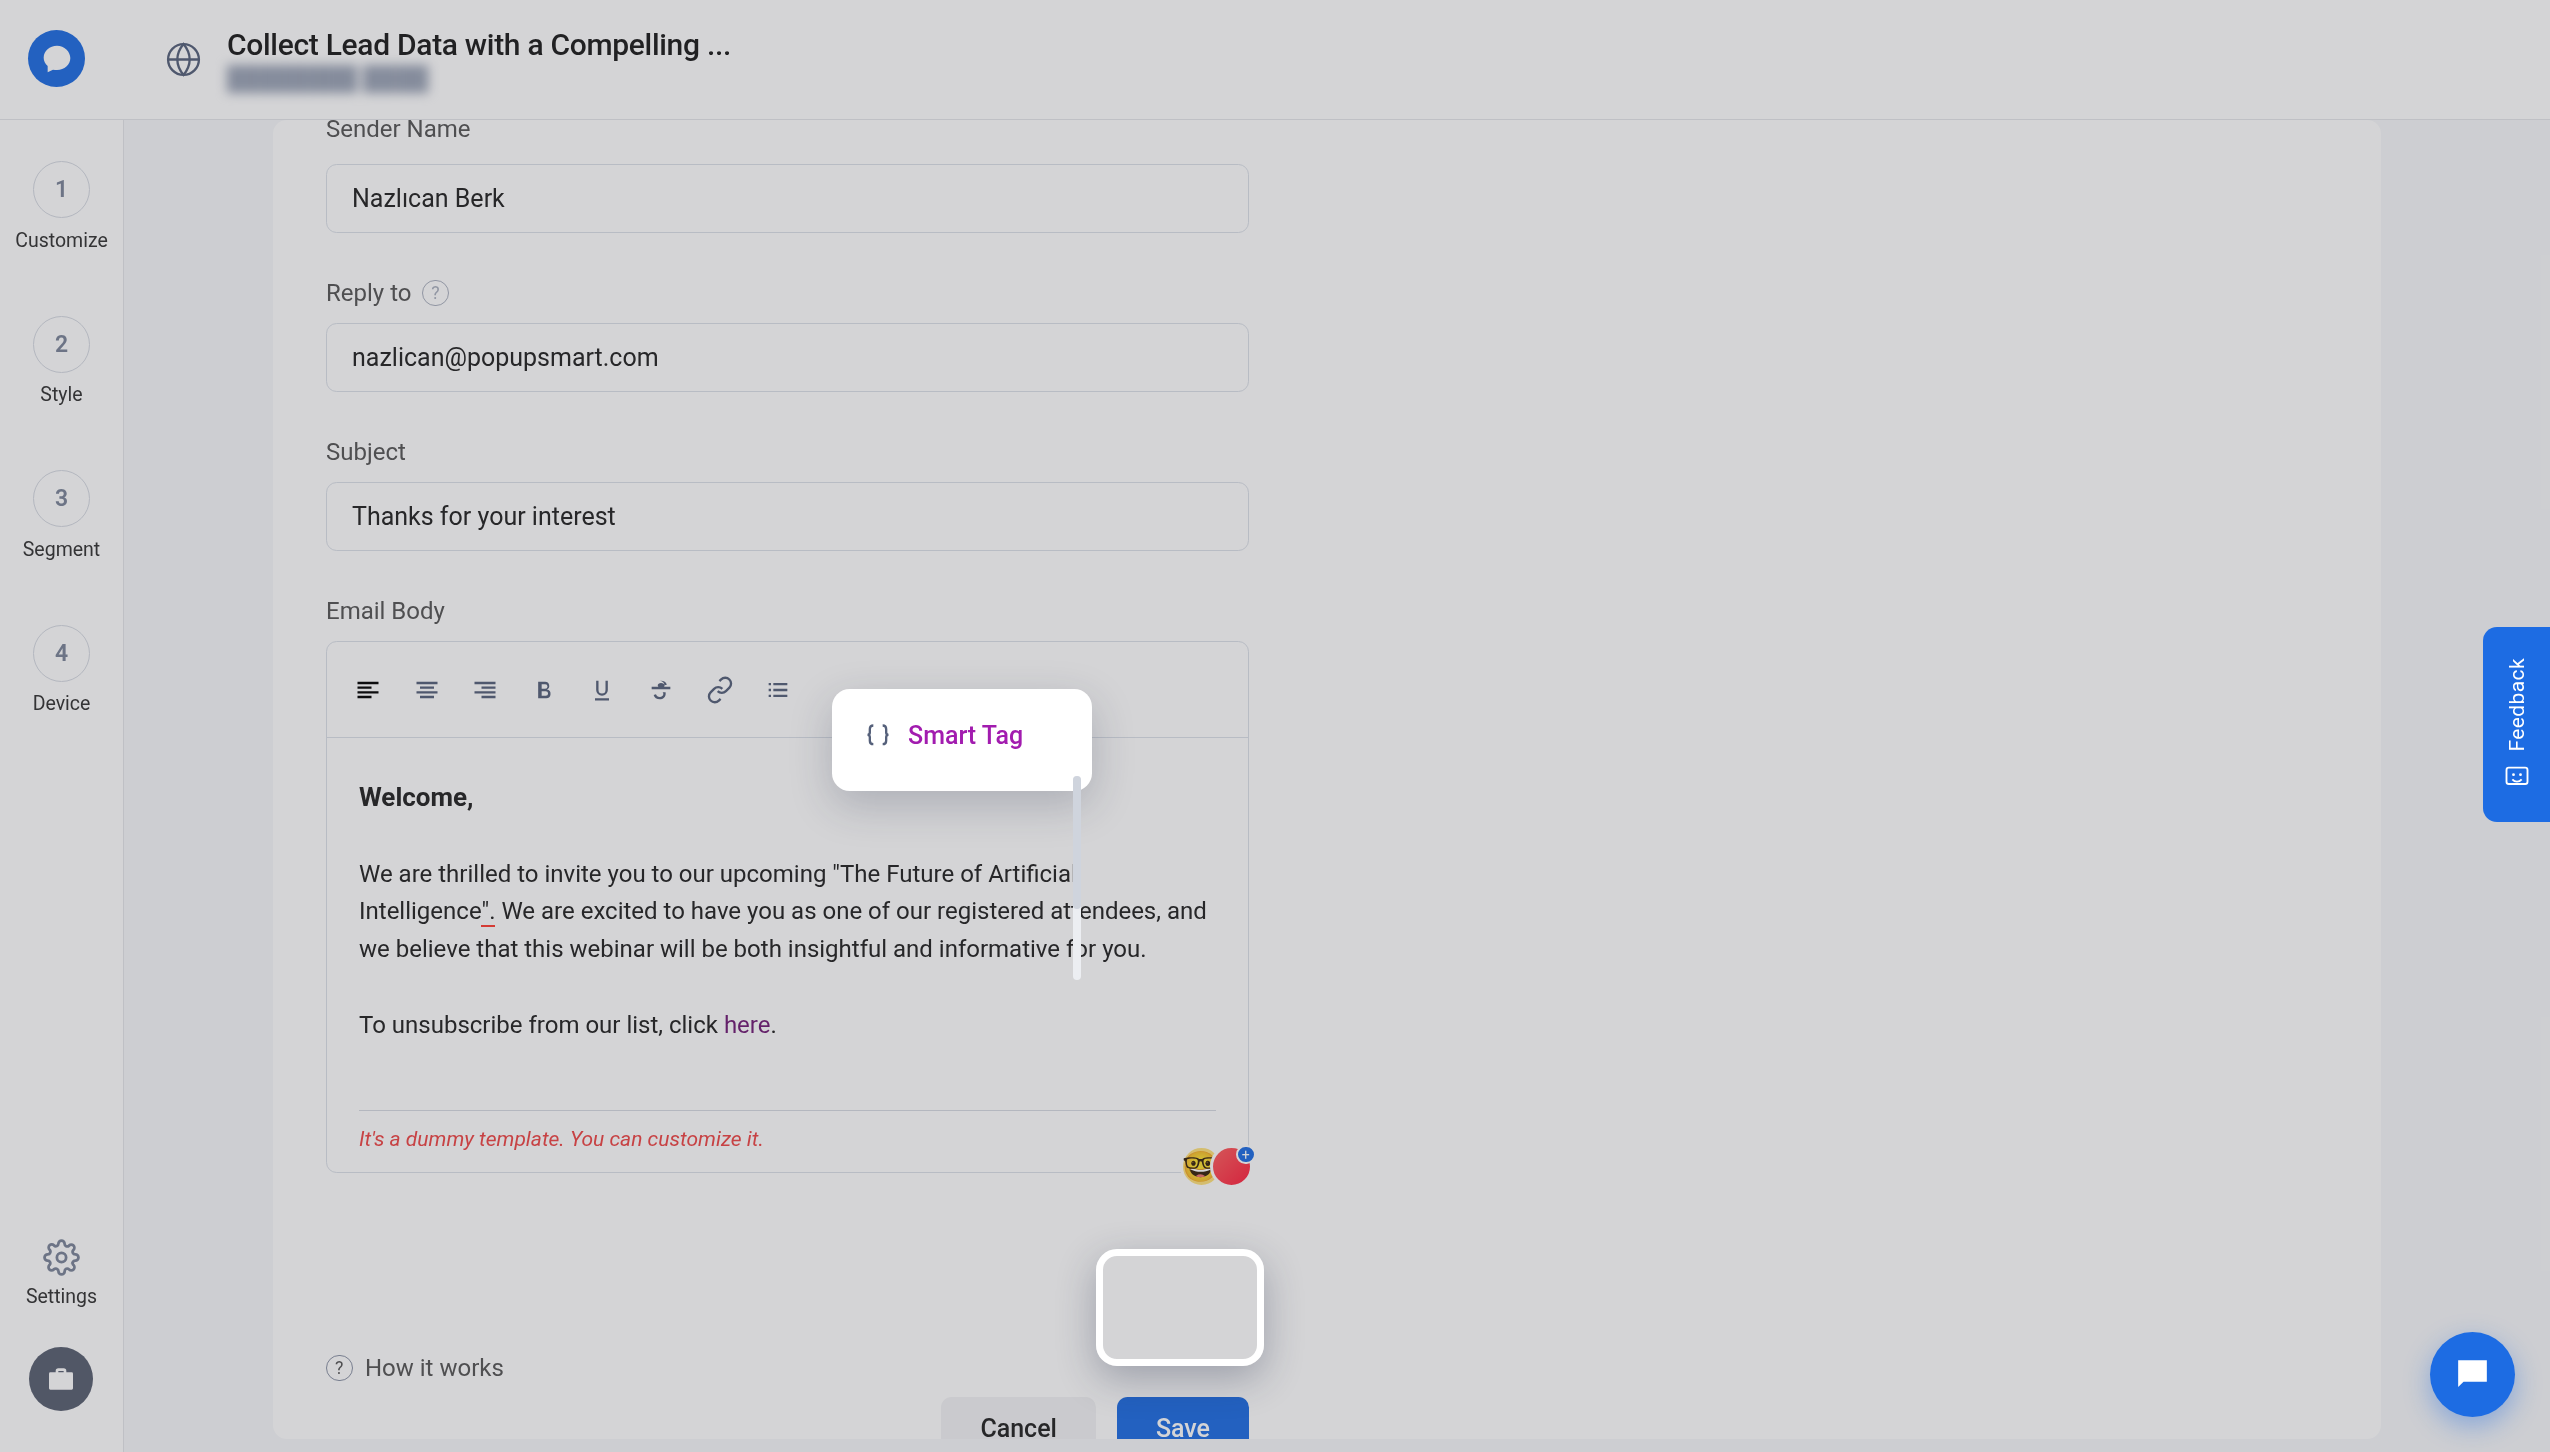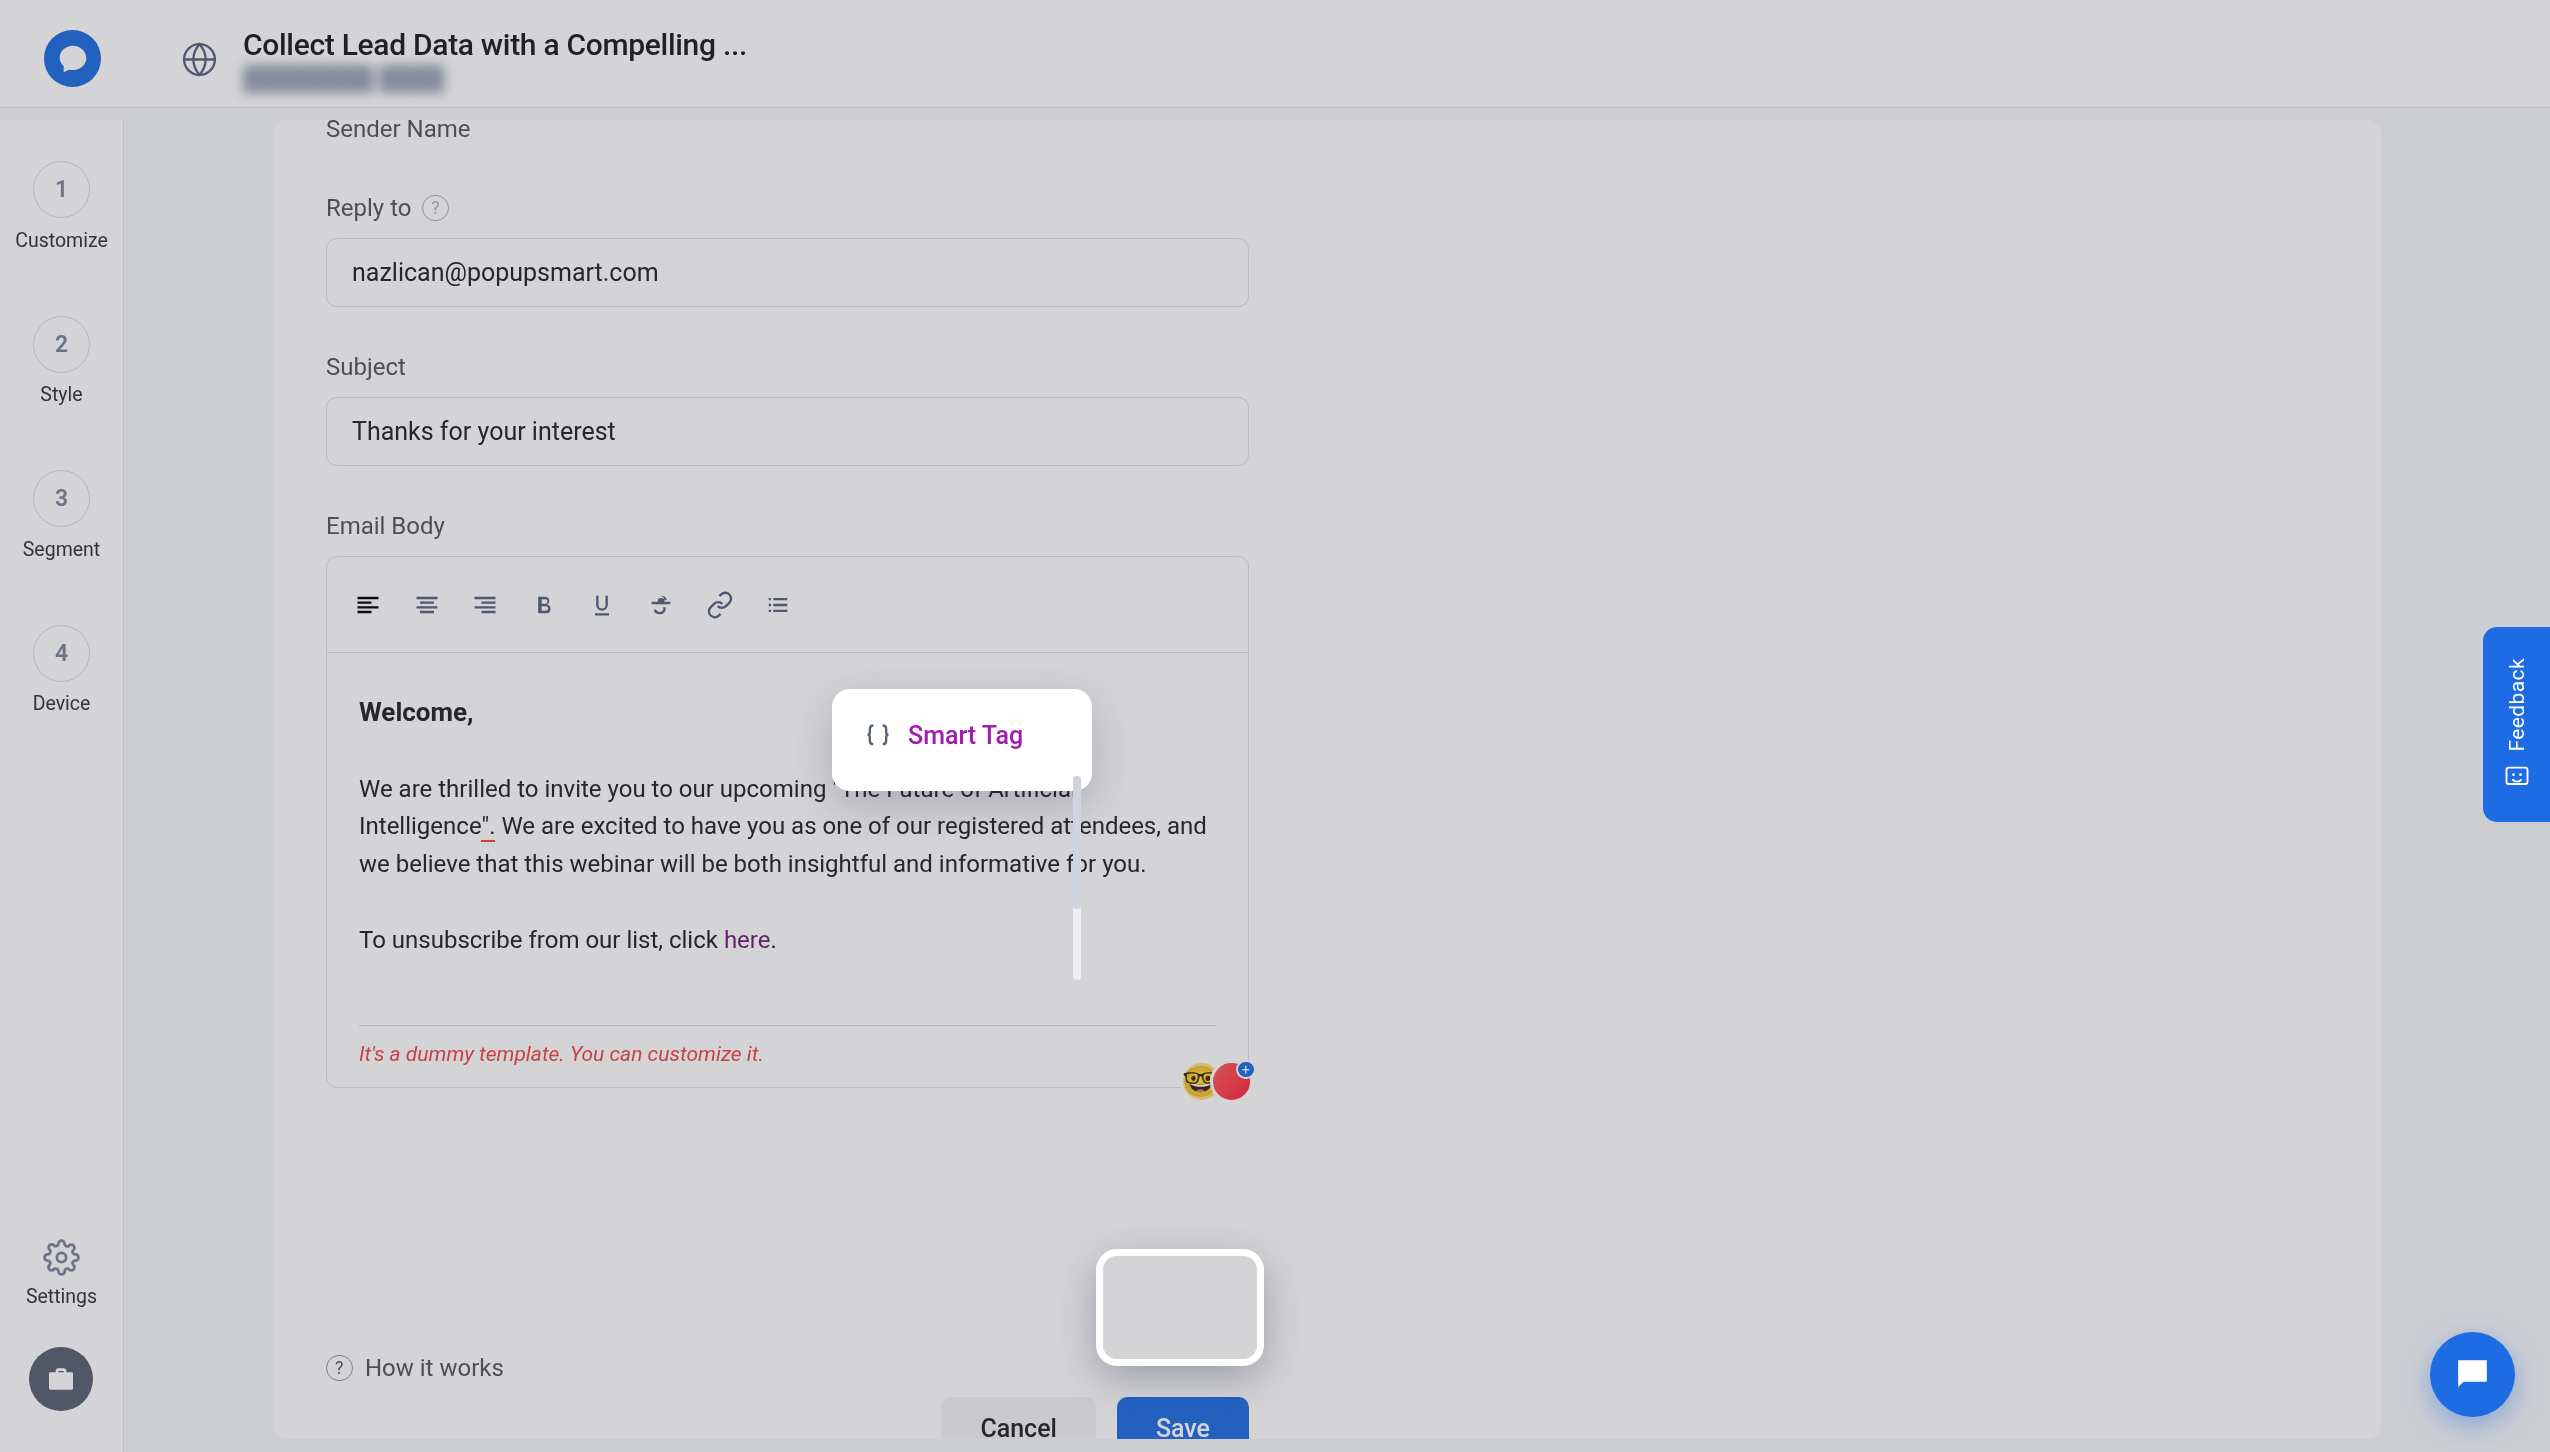--- a/index.html
+++ b/index.html
@@ -2,21 +2,21 @@
 <html style="font-size:14px"><head>
   <meta charset="utf-8">
   <style>
     * { margin: 0; padding: 0; box-sizing: border-box; font-family: -apple-system, BlinkMacSystemFont, 'Segoe UI', Roboto, sans-serif; }
     body { width: 2550px; height: 1452px; background: #f7f8fa; position: relative; overflow: hidden; }
     
     
     .dim-overlay { position: absolute; inset: 0; background: rgba(60,60,70,0.22); z-index: 50; pointer-events: none; }
     
     
-    .top-header { position: absolute; top: 0; left: 0; right: 0; height: 108px; background: #ffffff; border-bottom: 1.8px solid #e4e6ea; display: flex; align-items: flex-start; padding-left: 44px; z-index: 10; }
+    .top-header { position: absolute; top: 0; left: 0; right: 0; height: 120px; background: #ffffff; border-bottom: 1.8px solid #e4e6ea; display: flex; align-items: flex-start; padding-left: 28px; z-index: 10; }
     .brand-logo { width: 57px; height: 57px; border-radius: 50%; background: #1d6ce3; display: flex; align-items: center; justify-content: center; margin-top: 30px; }
     .brand-logo svg { width: 32px; height: 32px; fill: #fff; }
     .globe-icon { width: 37px; height: 37px; margin-left: 80px; margin-top: 41px; color: #55607a; }
     .header-texts { margin-left: 25px; margin-top: 26.6px; }
     .page-title { font-size: 30px; font-weight: 500; color: #1a1a1a; letter-spacing: -0.3px; }
     .page-subtitle { font-size: 23px; color: #9aa3b5; margin-top: 3.5px; filter: blur(5.3px); }
     
     
     .left-sidebar { position: absolute; top: 120px; left: 0; width: 124px; bottom: 0; background: #ffffff; border-right: 1.8px solid #e4e6ea; display: flex; flex-direction: column; align-items: center; padding-top: 41px; z-index: 10; }
     .step-item { display: flex; flex-direction: column; align-items: center; margin-bottom: 64px; cursor: pointer; }
@@ -135,20 +135,21 @@
       <svg viewBox="0 0 24 24" fill="currentColor">
           <path d="M10 4h4a2 2 0 0 1 2 2v1h4a1 1 0 0 1 1 1v11a1 1 0 0 1-1 1H4a1 1 0 0 1-1-1V8a1 1 0 0 1 1-1h4V6a2 2 0 0 1 2-2zm0 3h4V6h-4v1z"></path>
         </svg>
     </div>
   </div>
 </div>
 
 <div class="main-card">
   <div class="form-inner">
     <div class="form-label first">Sender Name</div>
+    <input class="form-input" value="Nazlıcan Berk" style="">
     
     <div class="form-label">
       <span>Reply to</span>
       <span class="help-icon">?</span>
     </div>
     <input class="form-input" value="nazlican@popupsmart.com" style="">
     
     <div class="form-label">Subject</div>
     <input class="form-input" value="Thanks for your interest" style="">
     

